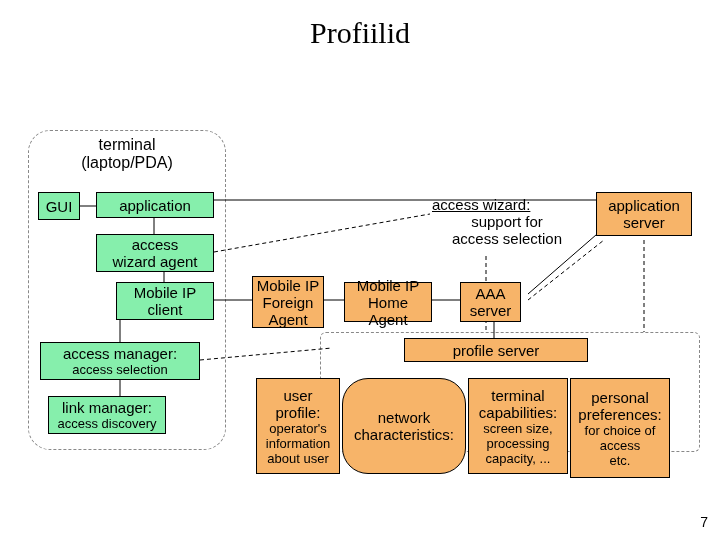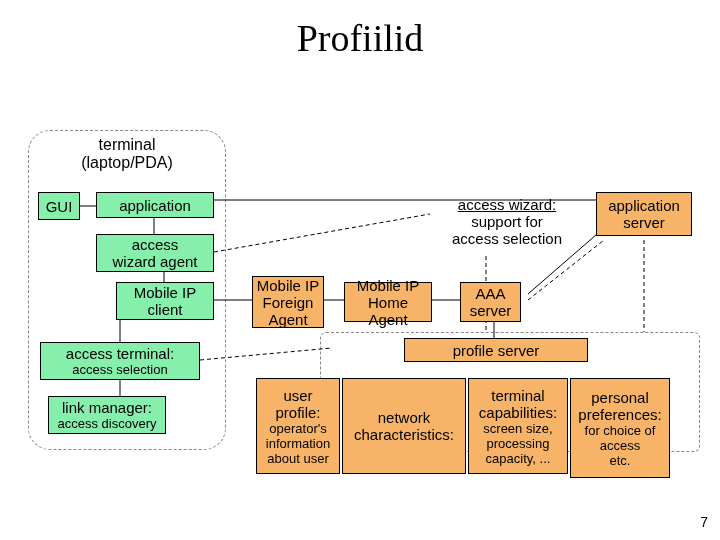--- a/index.html
+++ b/index.html
@@ -1,38 +1,38 @@
 <!DOCTYPE html>
 <html><head>
 <meta charset="utf-8">
 <style>
   * { box-sizing: border-box; margin: 0; padding: 0; }
   html, body { width: 720px; height: 540px; background: #fff; font-family: "Comic Sans MS", "Comic Sans", cursive, sans-serif; }
   .stage { position: relative; width: 720px; height: 540px; }
-  .title { position: absolute; top: 16px; left: 0; width: 720px; text-align: center; font-family: "Times New Roman", serif; font-size: 38px; }
+  .title { position: absolute; top: 16px; left: 0; width: 720px; text-align: center; font-family: "Times New Roman", serif; font-size: 30px; }
   .terminal-group {
     position: absolute; left: 28px; top: 130px; width: 198px; height: 320px;
     border: 1.5px dashed #888; border-radius: 22px;
   }
   .terminal-label { position: absolute; left: 28px; top: 136px; width: 198px; text-align: center; font-size: 16px; line-height: 18px; }
   .server-group {
     position: absolute; left: 320px; top: 332px; width: 380px; height: 120px;
     border: 1.5px dashed #888; border-radius: 6px;
   }
   .box {
     position: absolute; border: 1px solid #000; text-align: center;
     display: flex; align-items: center; justify-content: center;
     font-size: 15px; line-height: 17px; padding: 2px;
   }
   .gray  { background: #86efac; }
   .orange{ background: #f7b469; }
   .wizard-note {
     position: absolute; font-size: 15px; line-height: 17px;
   }
-  .wizard-note .u { text-decoration: underline; text-align: center; }
+  .wizard-note .u { text-decoration: underline; }
   .pagenum { position: absolute; right: 12px; bottom: 10px; font-family: Arial, sans-serif; font-size: 14px; }
   .sub { font-size: 13px; line-height: 15px; }
   svg.connections { position: absolute; left: 0; top: 0; width: 720px; height: 540px; pointer-events: none; }
 </style>
 </head>
 <body>
 
 <div class="stage">
 
   <div class="title">Profiilid</div>
@@ -80,21 +80,21 @@
     </g>
   </svg>
 
   <div class="box gray" style="left:38px; top:192px; width:42px; height:28px;">GUI</div>
   <div class="box gray" style="left:96px; top:192px; width:118px; height:26px;">application</div>
   <div class="box gray" style="left:96px; top:234px; width:118px; height:38px; white-space:pre-line;">access
 wizard agent</div>
   <div class="box gray" style="left:116px; top:282px; width:98px; height:38px; white-space:pre-line;">Mobile IP
 client</div>
   <div class="box gray" style="left:40px; top:342px; width:160px; height:38px; flex-direction:column;">
-    <div>access terminal:</div>
+    <div>access manager:</div>
     <div class="sub">access selection</div>
   </div>
   <div class="box gray" style="left:48px; top:396px; width:118px; height:38px; flex-direction:column;">
     <div>link manager:</div>
     <div class="sub">access discovery</div>
   </div>
 
   <div class="box orange" style="left:252px; top:276px; width:72px; height:52px; white-space:pre-line;">Mobile IP
 Foreign
 Agent</div>
@@ -113,21 +113,21 @@
 
   <div class="box orange" style="left:404px; top:338px; width:184px; height:24px;">profile server</div>
 
   <div class="box orange" style="left:256px; top:378px; width:84px; height:96px; flex-direction:column;">
     <div style="white-space:pre-line;">user
 profile:</div>
     <div class="sub" style="white-space:pre-line;">operator's
 information
 about user</div>
   </div>
-  <div class="box orange" style="left:342px; top:378px; width:124px; height:96px; flex-direction:column;">
+  <div class="box orange" style="left:342px; top:378px; width:124px; height:96px; flex-direction:column;border-radius:26px;">
     <div style="white-space:pre-line;">network
 characteristics:</div>
   </div>
   <div class="box orange" style="left:468px; top:378px; width:100px; height:96px; flex-direction:column;">
     <div style="white-space:pre-line;">terminal
 capabilities:</div>
     <div class="sub" style="white-space:pre-line;">screen size,
 processing
 capacity, ...</div>
   </div>

